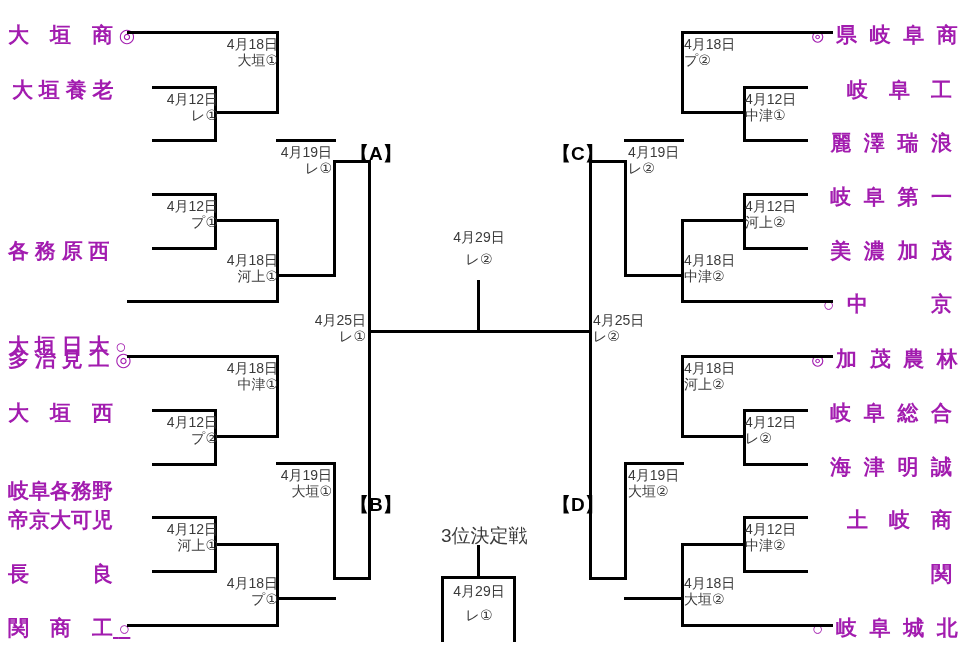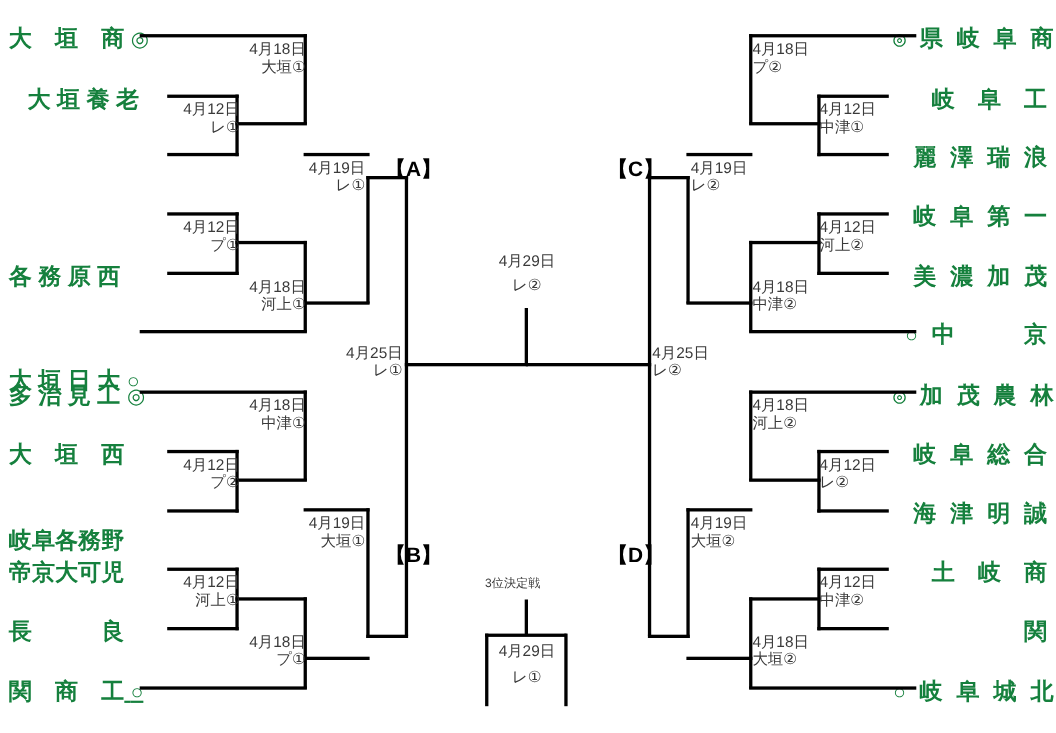--- a/index.html
+++ b/index.html
@@ -1,43 +1,43 @@
 <!DOCTYPE html>
 <html><head>
 <meta charset="utf-8">
 <style>
   html,body{margin:0;padding:0;background:#fff;}
   body{font-family:"Liberation Sans","DejaVu Sans",sans-serif;}
   #stage{position:relative;width:960px;height:666px;background:#fff;overflow:hidden;}
 
-  .team{position:absolute;white-space:nowrap;font-weight:bold;color:#15803d;font-size:21px;letter-spacing:0;}
+  .team{position:absolute;white-space:nowrap;font-weight:bold;color:#a21caf;font-size:21px;letter-spacing:0;}
   .team .nm{display:inline-block;}
   .team.left{text-align:left;}
   .team.right{text-align:right;font-family:Liberation Mono, monospace;}
 
   .mark{font-weight:normal;font-size:19px;}
 
   
   .h{position:absolute;background:#000;height:3px;}
   .v{position:absolute;background:#000;width:3px;}
 
   .lbl{position:absolute;white-space:nowrap;color:#3a3a3a;font-size:14px;line-height:1.15;}
   .lbl.r{text-align:right;}
 
   .grp{position:absolute;font-weight:bold;font-size:19px;color:#000;white-space:nowrap;}
 
-  .ptitle{position:absolute;font-size:11px;color:#3a3a3a;white-space:nowrap;}
+  .ptitle{position:absolute;font-size:19px;color:#3a3a3a;white-space:nowrap;}
 </style>
 </head>
 <body>
 
 <div id="stage">
 
   <div class="team left" style="left:8px;top:21px;width:130px;"><span class="nm">大　垣　商</span> <span class="mark">◎</span></div>
-  <div class="team left" style="left:25px;top:76px;width:130px;"><span class="nm">大 垣 養 老</span> <span class="mark"></span></div>
+  <div class="team left" style="left:12px;top:76px;width:130px;"><span class="nm">大 垣 養 老</span> <span class="mark"></span></div>
   <div class="team left" style="left:8px;top:237px;width:130px;"><span class="nm">各 務 原 西</span> <span class="mark"></span></div>
   <div class="team left" style="left:8px;top:290px;width:130px;margin-top:42px;"><span class="nm">大 垣 日 大</span> <span class="mark">○</span></div>
   <div class="team left" style="left:8px;top:345px;width:130px;"><span class="nm">多 治 見 工</span> <span class="mark">◎</span></div>
   <div class="team left" style="left:8px;top:399px;width:130px;"><span class="nm">大　垣　西</span> <span class="mark"></span></div>
   <div class="team left" style="left:8px;top:477px;width:130px;"><span class="nm">岐阜各務野</span> <span class="mark"></span></div>
   <div class="team left" style="left:8px;top:506px;width:130px;"><span class="nm">帝京大可児</span> <span class="mark"></span></div>
   <div class="team left" style="left:8px;top:560px;width:130px;"><span class="nm">長　　　良</span> <span class="mark"></span></div>
   <div class="team left" style="left:8px;top:614px;width:130px;text-decoration:underline;"><span class="nm">関　商　工</span> <span class="mark">○</span></div>
 
   <div class="team right" style="right:8px;top:21px;width:140px;"><span class="mark">◎</span> <span class="nm">県 岐 阜 商</span></div>

